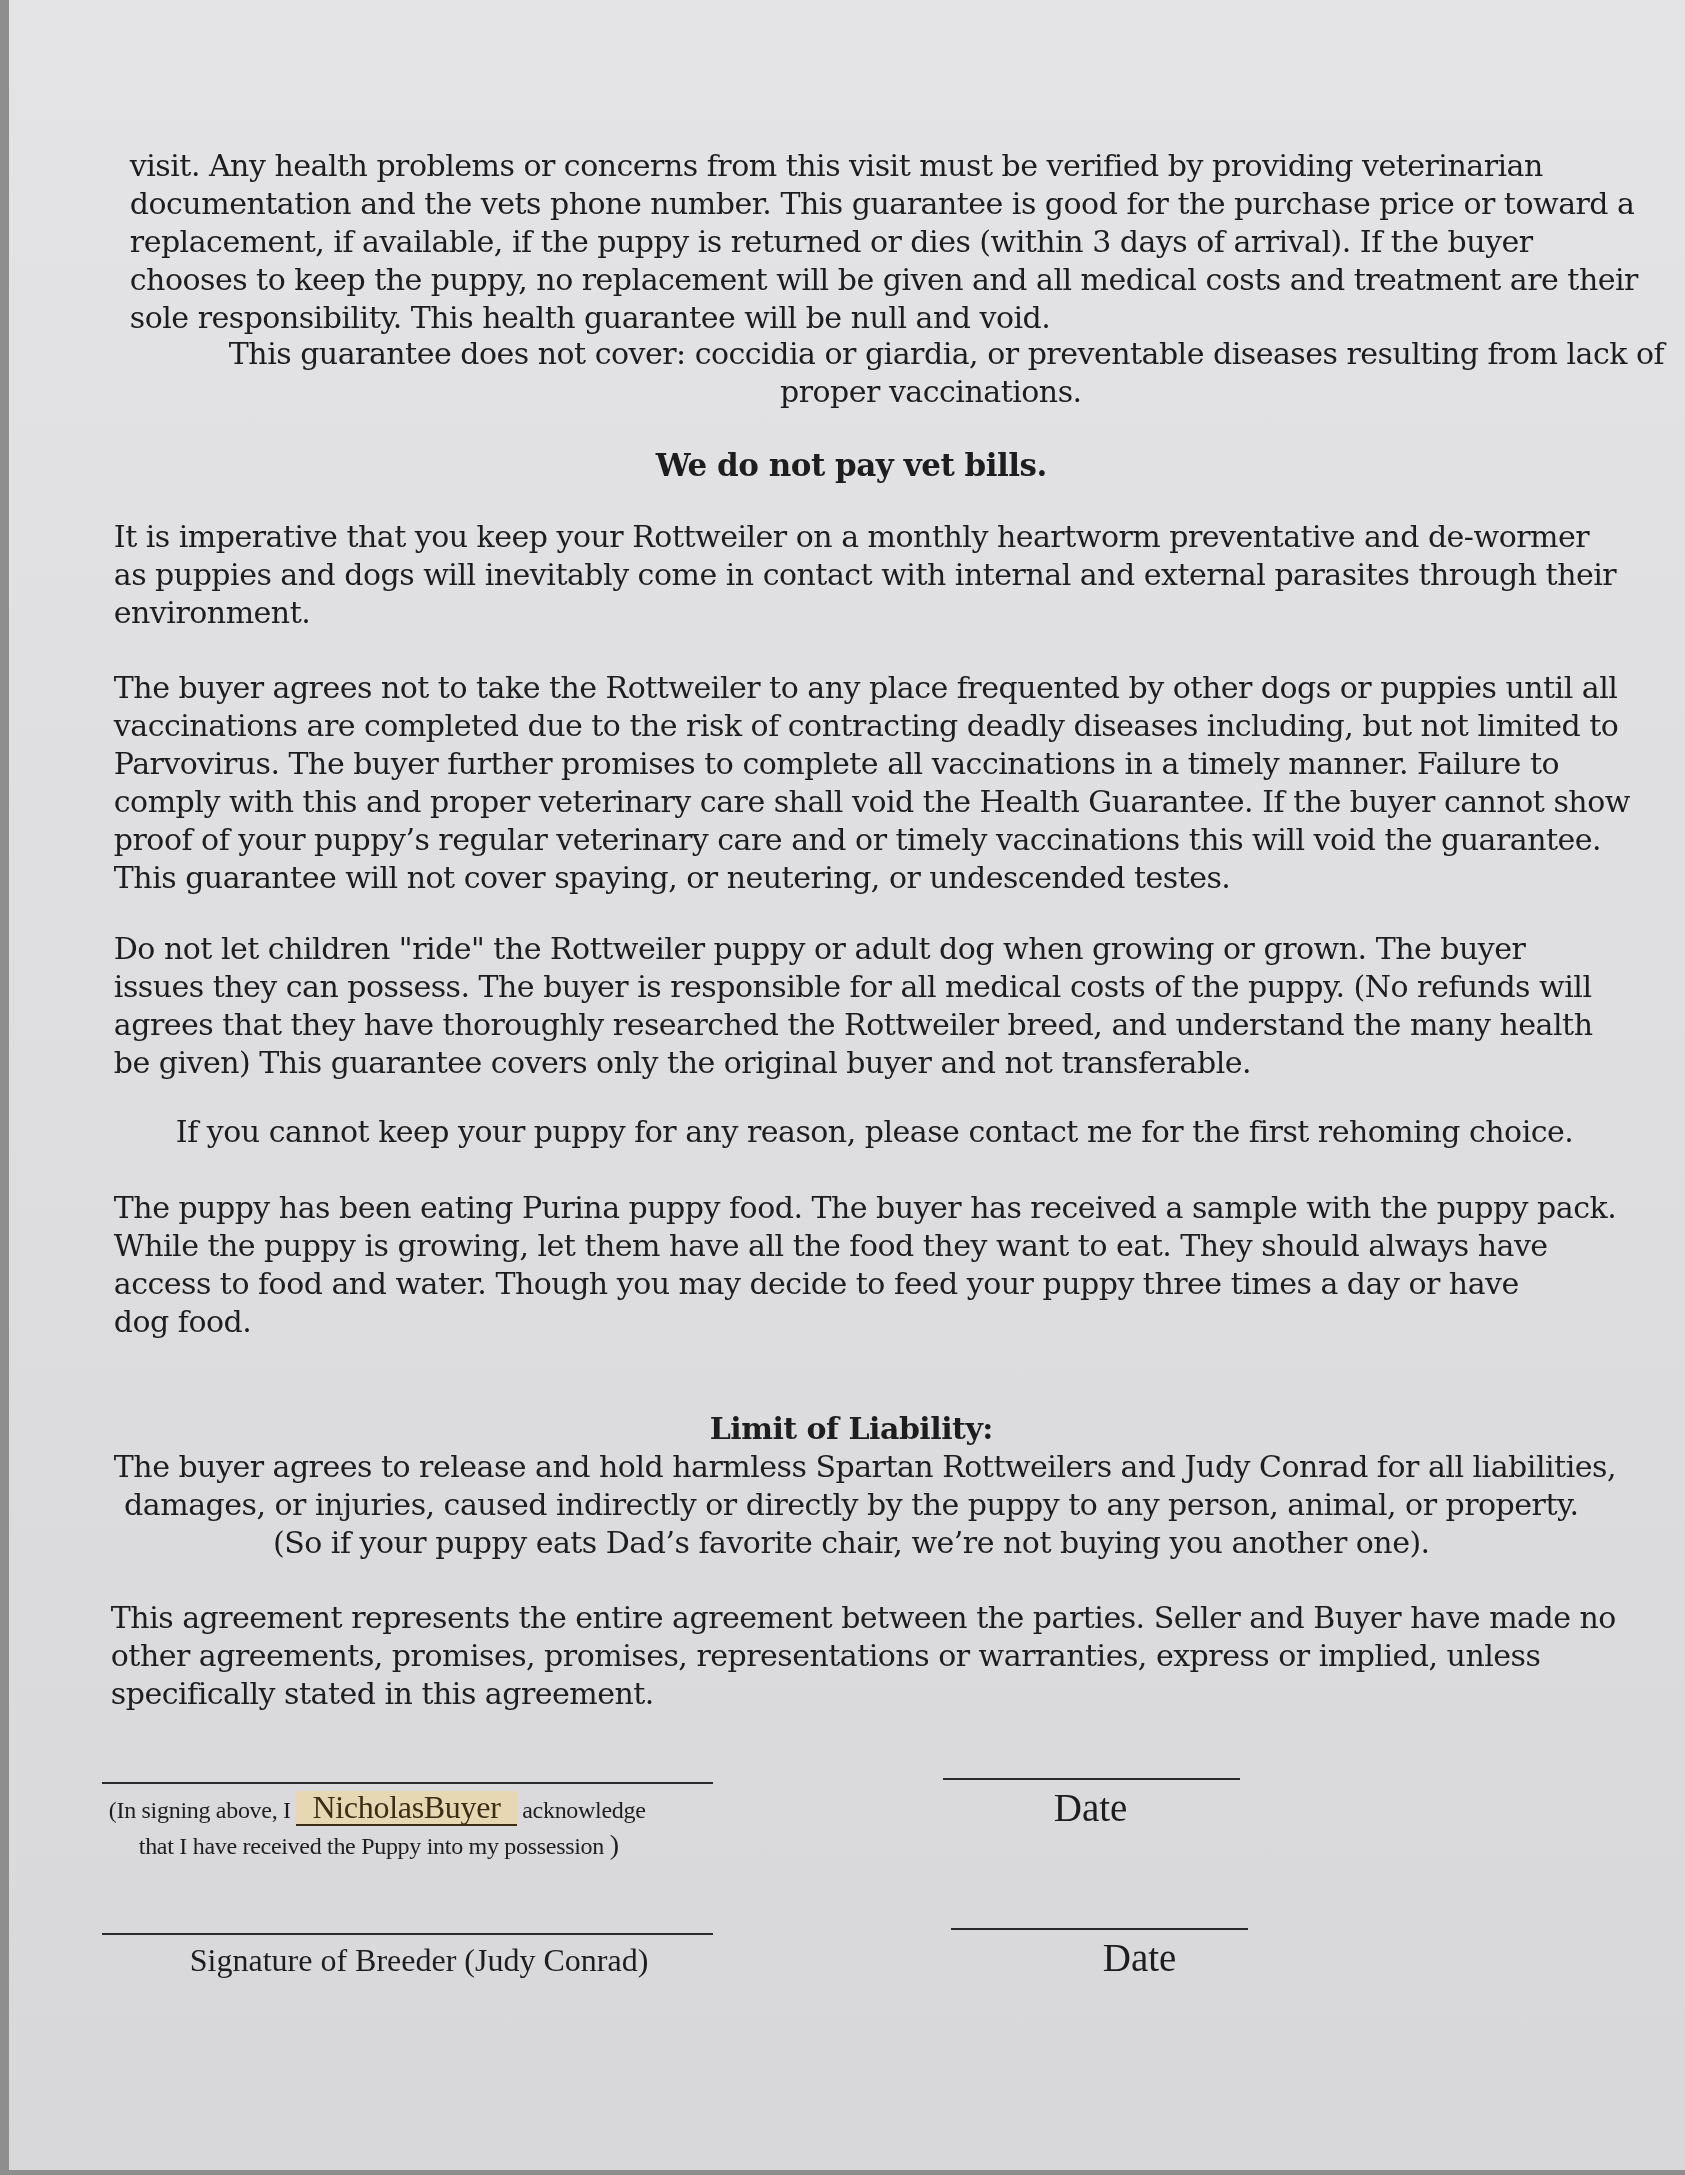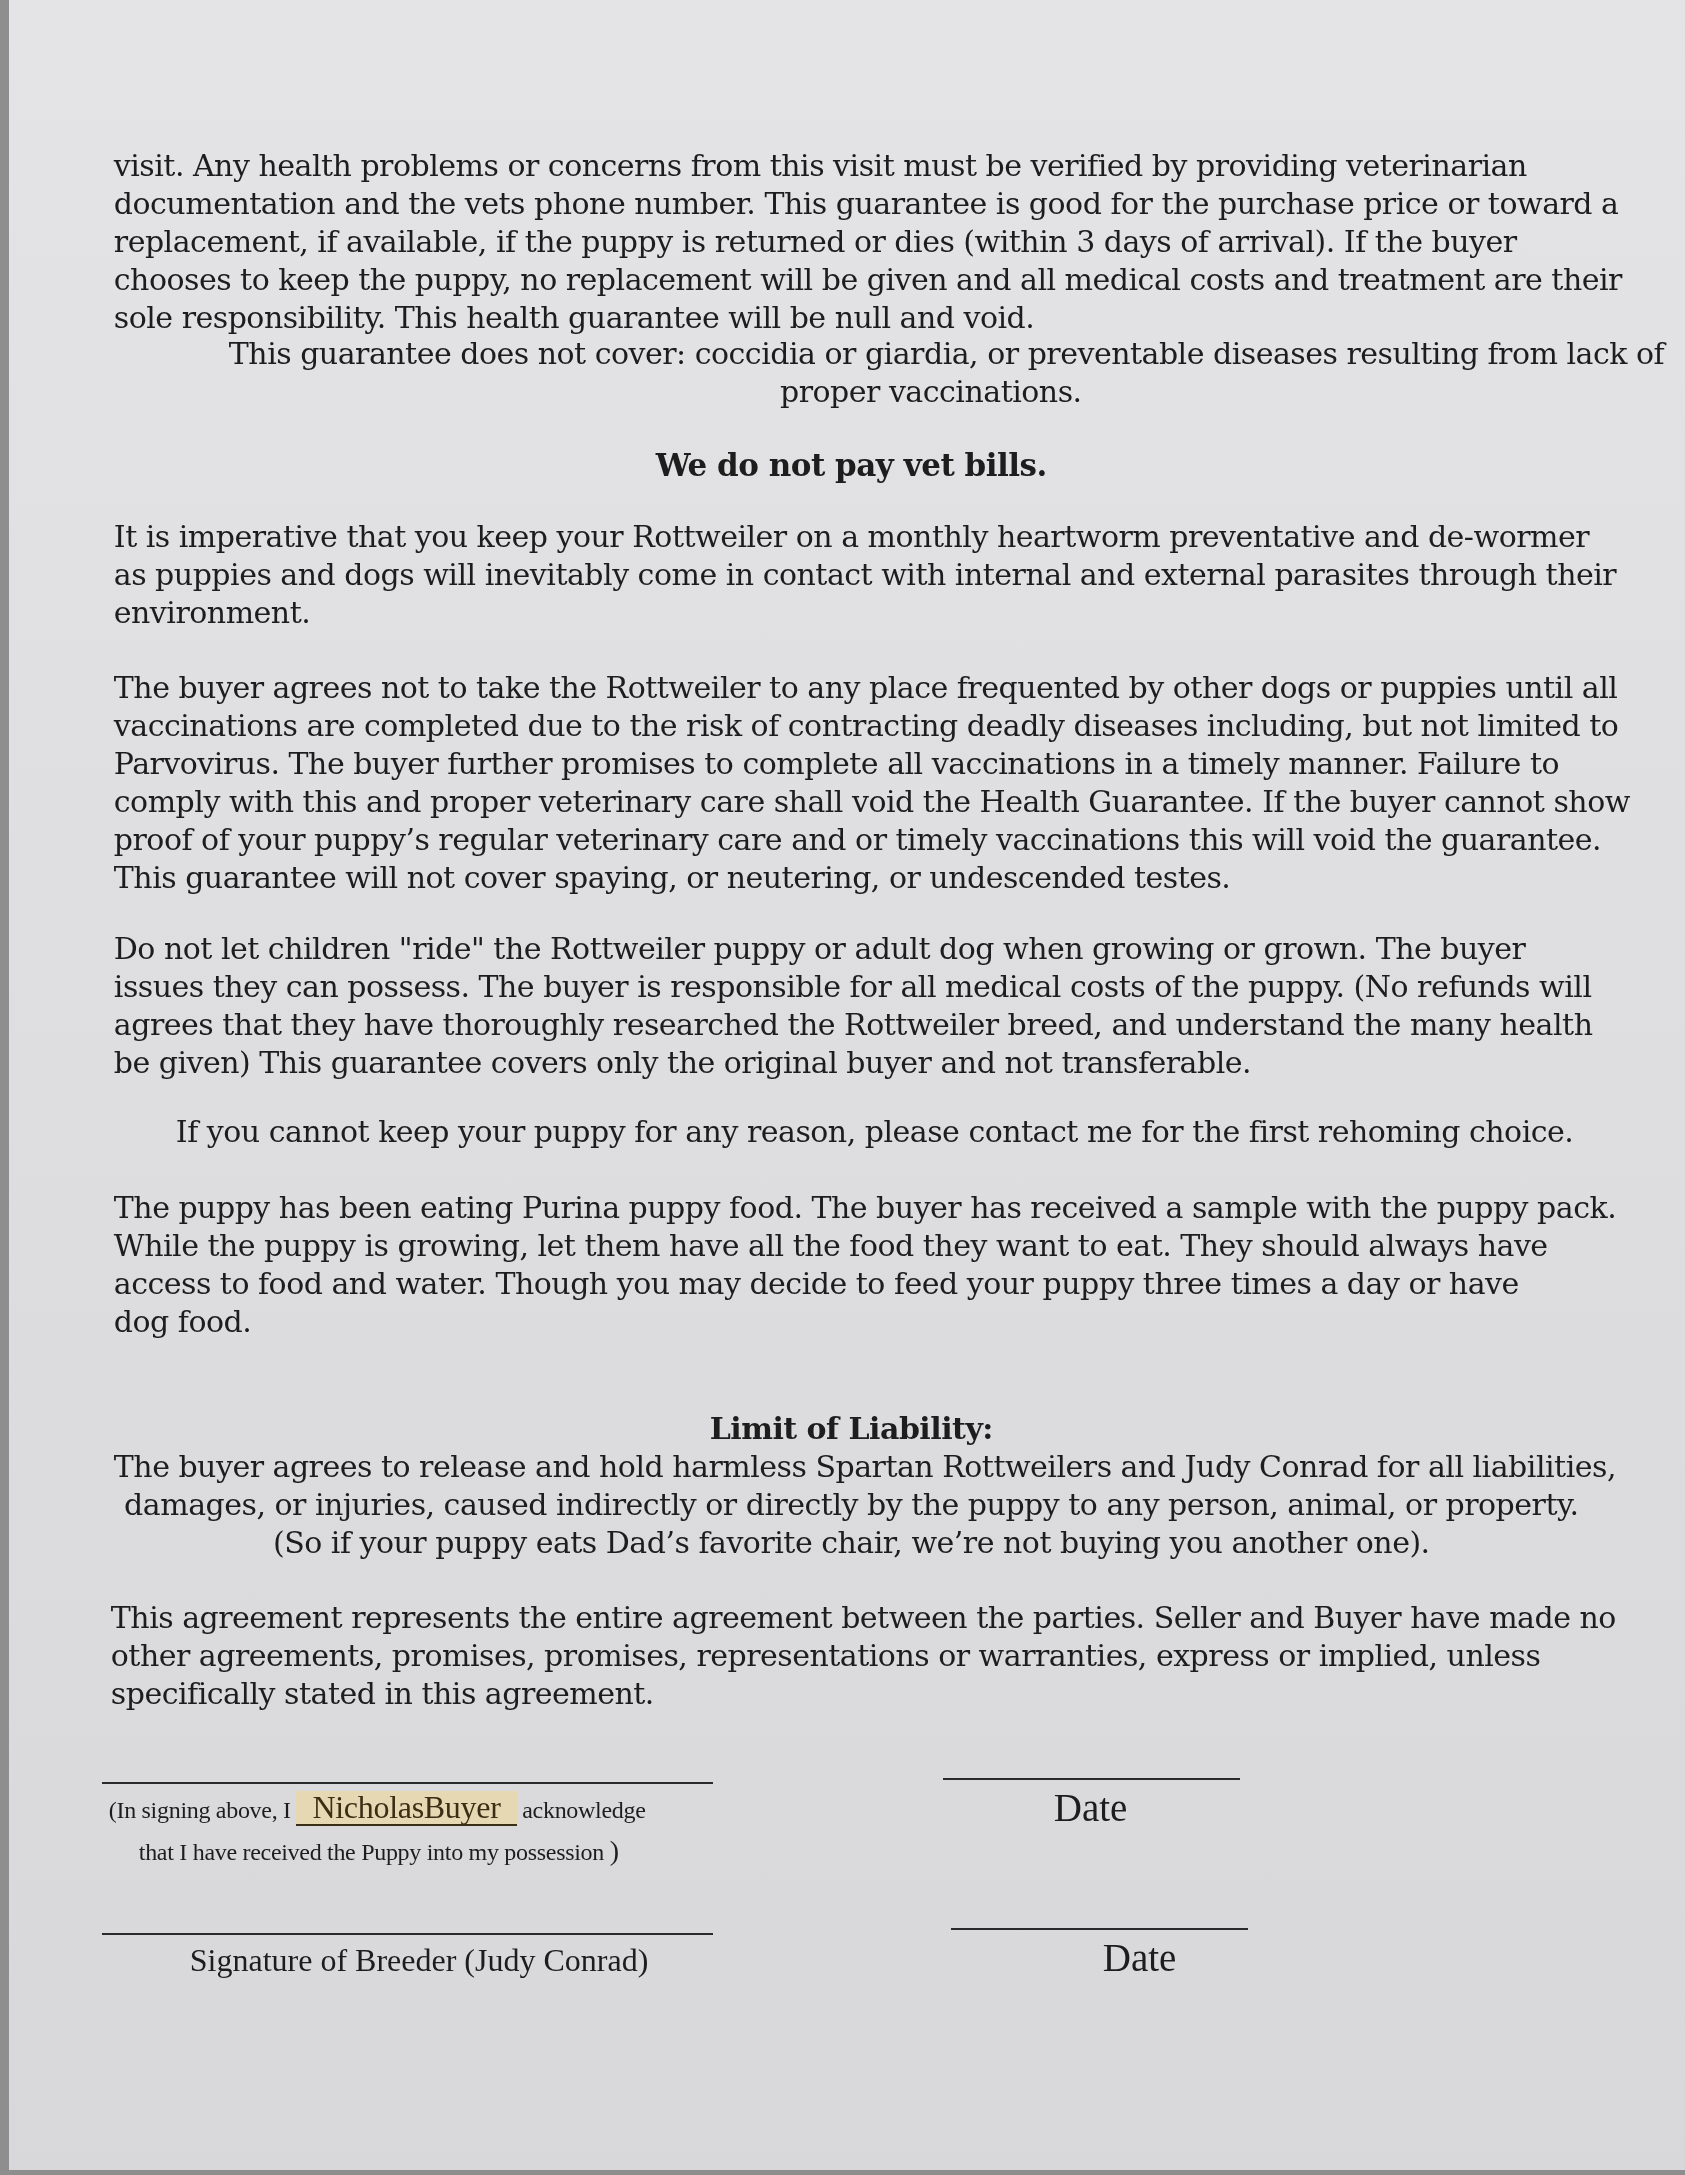--- a/index.html
+++ b/index.html
@@ -32,21 +32,21 @@
   }
   .label {
     position: absolute; font-family: "Liberation Serif", serif; font-size: 39px; color: #1d1d1d;
   }
 </style>
 </head>
 <body>
 
 <div class="page">
 
-  <div class="block" style="top:147px;">
+  <div class="block" style="top:147px;margin-left:16px;">
     <span class="line">visit.  Any health problems or concerns from this visit must be verified by providing veterinarian</span>
     <span class="line">documentation and the vets phone number.  This guarantee is good for the purchase price or toward a</span>
     <span class="line">replacement, if available, if the puppy is returned or dies (within 3 days of arrival). If the buyer</span>
     <span class="line">chooses to keep the puppy, no replacement will be given and all medical costs and treatment are their</span>
     <span class="line">sole responsibility. This health guarantee will be null and void.</span>
   </div>
 
   <div class="block center" style="top:335px; left:176px; width:1404px;margin-left:44px;">
     <span class="line">This guarantee does not cover: coccidia or giardia, or preventable diseases resulting from lack of</span>
     <span class="line">proper vaccinations.</span>
@@ -98,21 +98,21 @@
     <span class="line">This agreement represents the entire agreement between the parties. Seller and Buyer have made no</span>
     <span class="line">other agreements, promises, promises, representations or warranties, express or implied, unless</span>
     <span class="line">specifically stated in this agreement.</span>
   </div>
 
   <div class="sigline" style="left:93px; top:1782px; width:611px;"></div>
   <div class="small" style="position:absolute; left:100px; top:1791px; width:632px;">
     <span>(In signing above, I</span>
     <span class="sig-name">NicholasBuyer</span>
     <span>acknowledge</span>
-    <div style="padding-left:30px; margin-top:9px;">
+    <div style="padding-left:30px; margin-top:3px;">
       <span>that I have received the Puppy  into my possession</span>
       <span style="font-size:28px;">)</span>
     </div>
   </div>
 
   <div class="sigline" style="left:934px; top:1778px; width:297px;"></div>
   <div class="label" style="left:1045px; top:1785px;">Date</div>
 
   <div class="sigline" style="left:93px; top:1933px; width:611px;"></div>
   <div class="label" style="left:181px; top:1942px; font-size:32px;">Signature of Breeder (Judy Conrad)</div>

